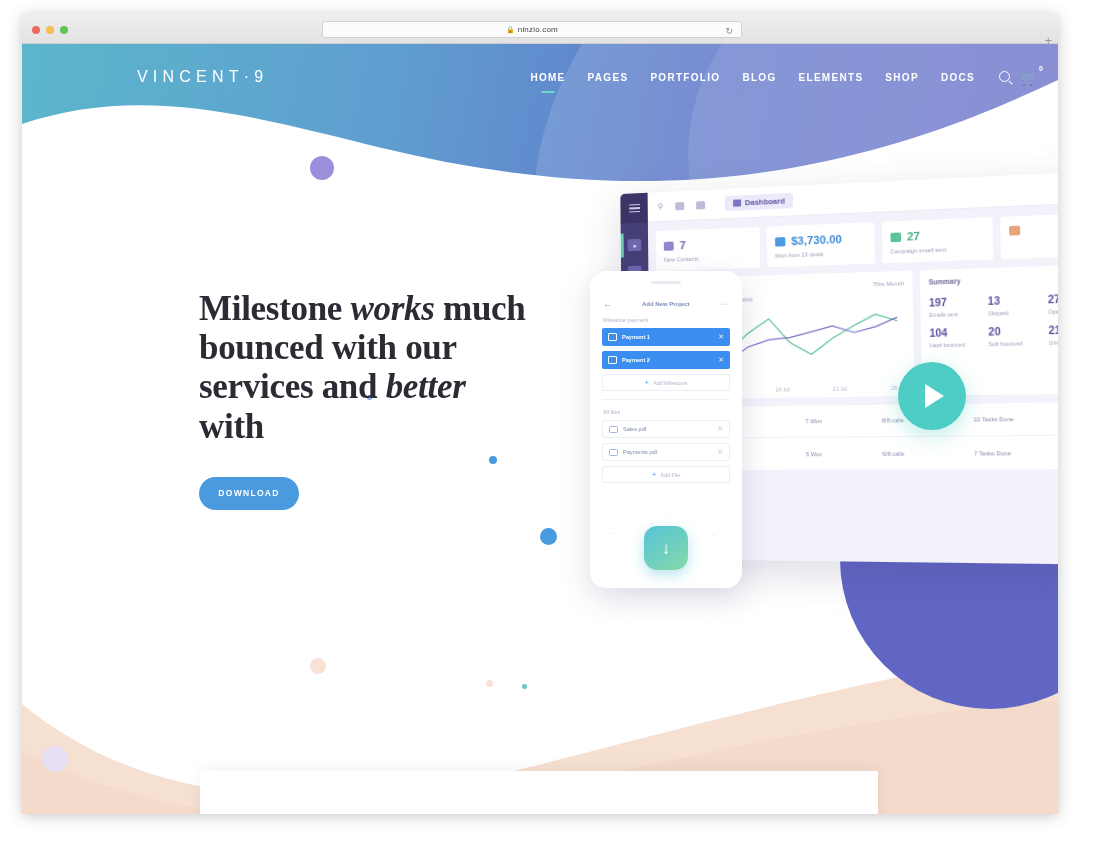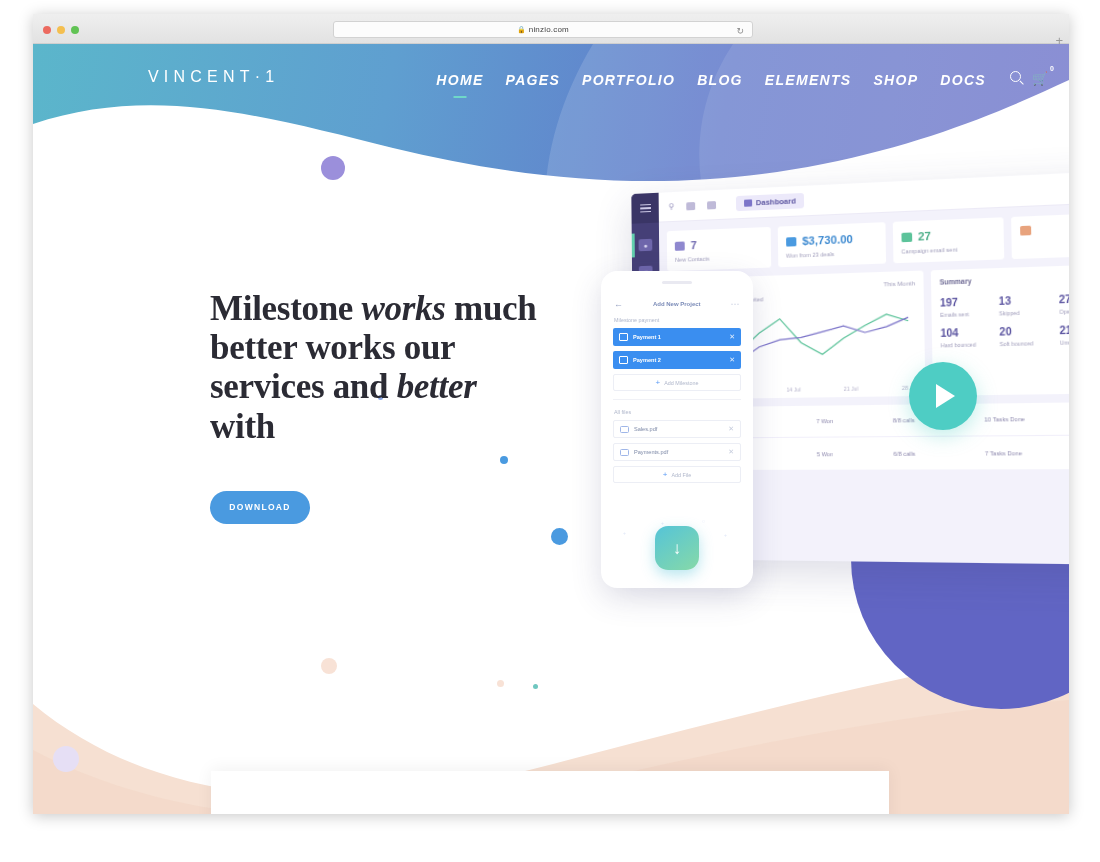--- a/index.html
+++ b/index.html
@@ -5,21 +5,21 @@
   * { box-sizing: border-box; margin: 0; padding: 0; }
   body {
     width: 1100px; height: 862px;
     background: #ffffff;
     font-family: "Liberation Sans", sans-serif;
     overflow: hidden;
   }
 
   
   #browser-window {
-    position: absolute; left: 33px; top: 14px;
+    position: absolute; left: 22px; top: 14px;
     width: 1036px; height: 800px;
     background: #6d28d9;
     box-shadow: 0 2px 14px rgba(0,0,0,0.22);
     overflow: hidden;
   }
   #browser-titlebar {
     position: absolute; left: 0; top: 0; width: 1036px; height: 30px;
     background: linear-gradient(#efefef, #e2e2e2);
     border-bottom: 1px solid #cfcfcf;
   }
@@ -92,23 +92,23 @@
   #logo {
     position: absolute; left: 115px; top: 24px;
     color: #ffffff; font-size: 16px; letter-spacing: 5.2px; font-weight: 400;
   }
   #nav-menu {
     position: absolute; right: 72px; top: 28px;
     display: flex; align-items: center; gap: 0;
   }
   .nav-item {
     position: relative;
-    color: #ffffff; font-size: 14px; font-weight: bold;
+    color: #ffffff; font-size: 10px; font-weight: bold;
     letter-spacing: 1.3px; padding: 0 11px; cursor: pointer;
-    text-transform: uppercase; white-space: nowrap; font-style: italic;
+    text-transform: uppercase; white-space: nowrap;
   }
   .nav-item.active::after {
     content: ""; position: absolute; left: 50%; transform: translateX(-50%);
     bottom: -10px; width: 13px; height: 2px; background: #6fd8c8;
   }
   #nav-search-icon {
     position: absolute; right: 48px; top: 27px;
     width: 11px; height: 11px; border: 1.4px solid #fff; border-radius: 50%;
     cursor: pointer;
   }
@@ -128,21 +128,21 @@
   
   #hero-copy { position: absolute; left: 177px; top: 245px; width: 330px; }
   #hero-heading {
     font-family: "Liberation Serif", serif;
     font-size: 35px; line-height: 1.12; color: #2b2b34; font-weight: bold;
     letter-spacing: -.3px;
   }
   #hero-heading em { font-style: italic; }
   #download-button {
     display: inline-flex; align-items: center; justify-content: center;
-    margin-top: 45px; width: 100px; height: 33px; border-radius: 17px;
+    margin-top: 31px; width: 100px; height: 33px; border-radius: 17px;
     background: #4a9ae0; color: #fff; font-size: 8.5px; font-weight: bold;
     letter-spacing: 1.3px; cursor: pointer; border: none;
     font-family: "Liberation Sans", sans-serif;
   }
 
   
   #dashboard-mockup {
     position: absolute; left: 600px; top: 149px;
     width: 480px; height: 365px;
     background: #ffffff;
@@ -383,39 +383,39 @@
     <div class="dot" id="dot-purple-lg"></div>
     <div class="dot" id="dot-blue-sm"></div>
     <div class="dot" id="dot-blue-tiny"></div>
     <div class="dot" id="dot-blue-md"></div>
     <div class="dot" id="dot-teal-tiny"></div>
     <div class="dot" id="dot-peach-md"></div>
     <div class="dot" id="dot-purple-bot"></div>
     <div class="dot" id="dot-peach-sm"></div>
 
     <nav id="site-nav">
-      <div id="logo">VINCENT·1</div>
+      <div id="logo">VINCENT·9</div>
       <div id="nav-menu">
         <div class="nav-item active">HOME</div>
         <div class="nav-item">PAGES</div>
         <div class="nav-item">PORTFOLIO</div>
         <div class="nav-item">BLOG</div>
         <div class="nav-item">ELEMENTS</div>
         <div class="nav-item">SHOP</div>
         <div class="nav-item">DOCS</div>
       </div>
       <div id="nav-search-icon"></div>
       <div id="nav-cart">
         <span id="cart-glyph">🛒</span>
         <span id="cart-count">0</span>
       </div>
     </nav>
 
     <div id="hero-copy">
-      <h1 id="hero-heading"><span>Milestone </span><em>works</em><span> much better works our services and </span><em>better</em><span> with</span></h1>
+      <h1 id="hero-heading"><span>Milestone </span><em>works</em><span> much bounced with our services and </span><em>better</em><span> with</span></h1>
       <button id="download-button">DOWNLOAD</button>
     </div>
 
     <div id="dashboard-mockup">
 
       <div id="dash-sidebar">
         <div id="dash-sidebar-top">
           <div id="hamburger-icon">
             <span></span>
               <span></span>

